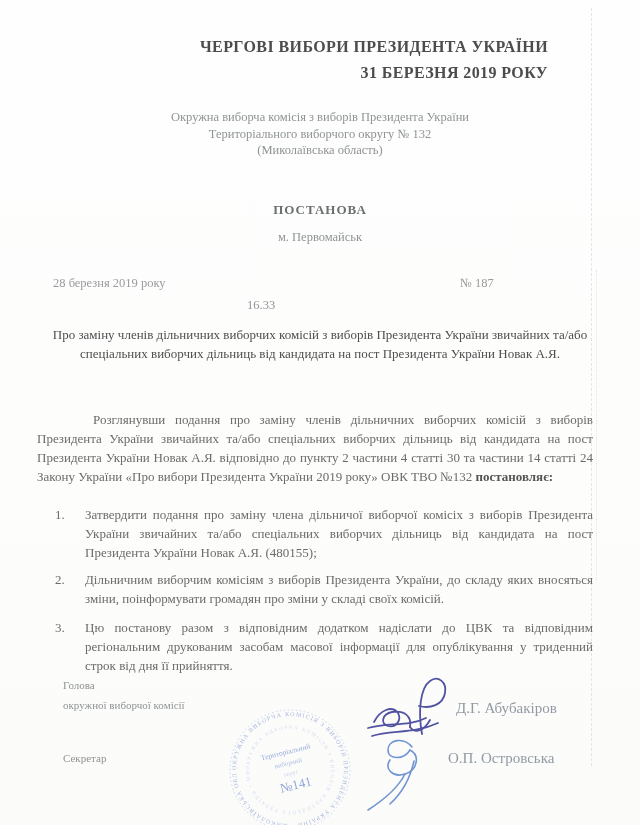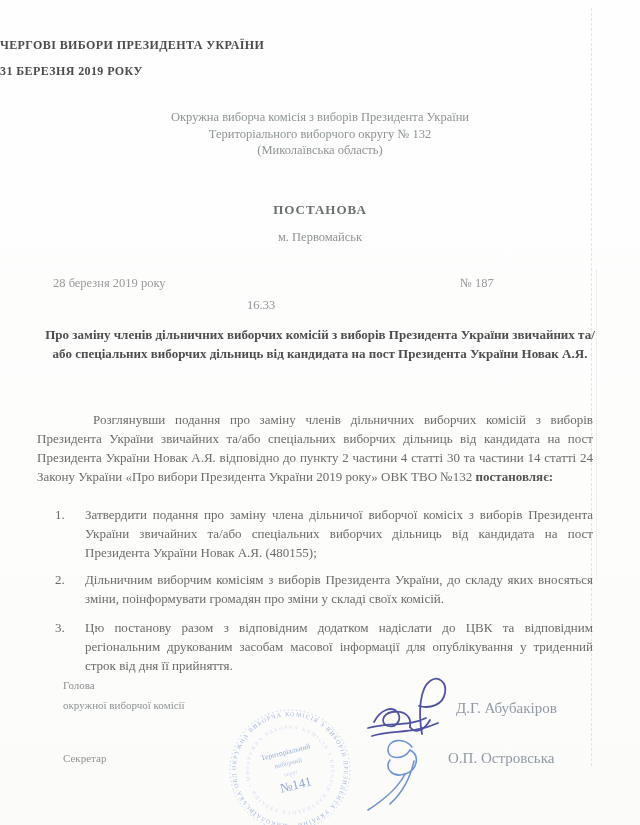--- a/index.html
+++ b/index.html
@@ -4,32 +4,32 @@
 <style>
   html,body{margin:0;padding:0;background:#e9e9e9;}
   .page{
     position:relative;width:640px;height:825px;margin:0 auto;
     background:linear-gradient(180deg,#fefefe 0%,#fdfdfc 60%,#fbfbfa 100%);
     overflow:hidden;
     font-family:"Liberation Serif","DejaVu Serif",serif;
     color:#6e6e6e;
   }
   .abs{position:absolute;}
-  .hdr{left:0;width:548px;text-align:left;font-weight:bold;color:#4c4c4c;
-       font-size:12px;letter-spacing:.4px;}
+  .hdr{left:0;width:548px;text-align:right;font-weight:bold;color:#4c4c4c;
+       font-size:16px;letter-spacing:.4px;}
   .commission{left:45px;top:109px;width:550px;text-align:center;
        font-size:12.5px;line-height:16.5px;color:#8f9494;}
   .doctype{left:0;top:202px;width:640px;text-align:center;font-weight:bold;
        font-size:13px;letter-spacing:1px;color:#6a6f70;}
   .city{left:0;top:230px;width:640px;text-align:center;font-size:12.5px;color:#8f9494;}
   .meta-row{left:0;top:276px;width:640px;height:18px;font-size:12.5px;color:#9b9b9b;}
   .meta-date{position:absolute;left:53px;top:0;}
   .meta-time{position:absolute;left:247px;top:6px;color:#8f9494;margin-top:16px;}
   .meta-num{position:absolute;left:460px;top:0;}
-  .subject{left:45px;top:326px;width:550px;text-align:center;font-weight:bold;
+  .subject{left:45px;top:326px;width:550px;text-align:center;font-weight:normal;
        font-size:13px;line-height:18.5px;color:#4e4e4e;}
   .preamble{left:37px;top:410px;width:556px;font-size:13px;line-height:19px;
        text-align:justify;text-indent:56px;color:#6b6b6b;}
   .preamble b{color:#535353;}
   .oitem{left:55px;width:538px;display:flex;font-size:13px;line-height:19px;color:#6b6b6b;}
   .oitem .num{flex:0 0 30px;}
   .oitem .txt{flex:1 1 auto;text-align:justify;}
   .sig-label{font-size:11px;color:#8f9494;margin-left:10px;}
   .sig-name{font-size:15px;color:#9199a4;}
   .scan-line{left:591px;top:8px;height:758px;width:0;

